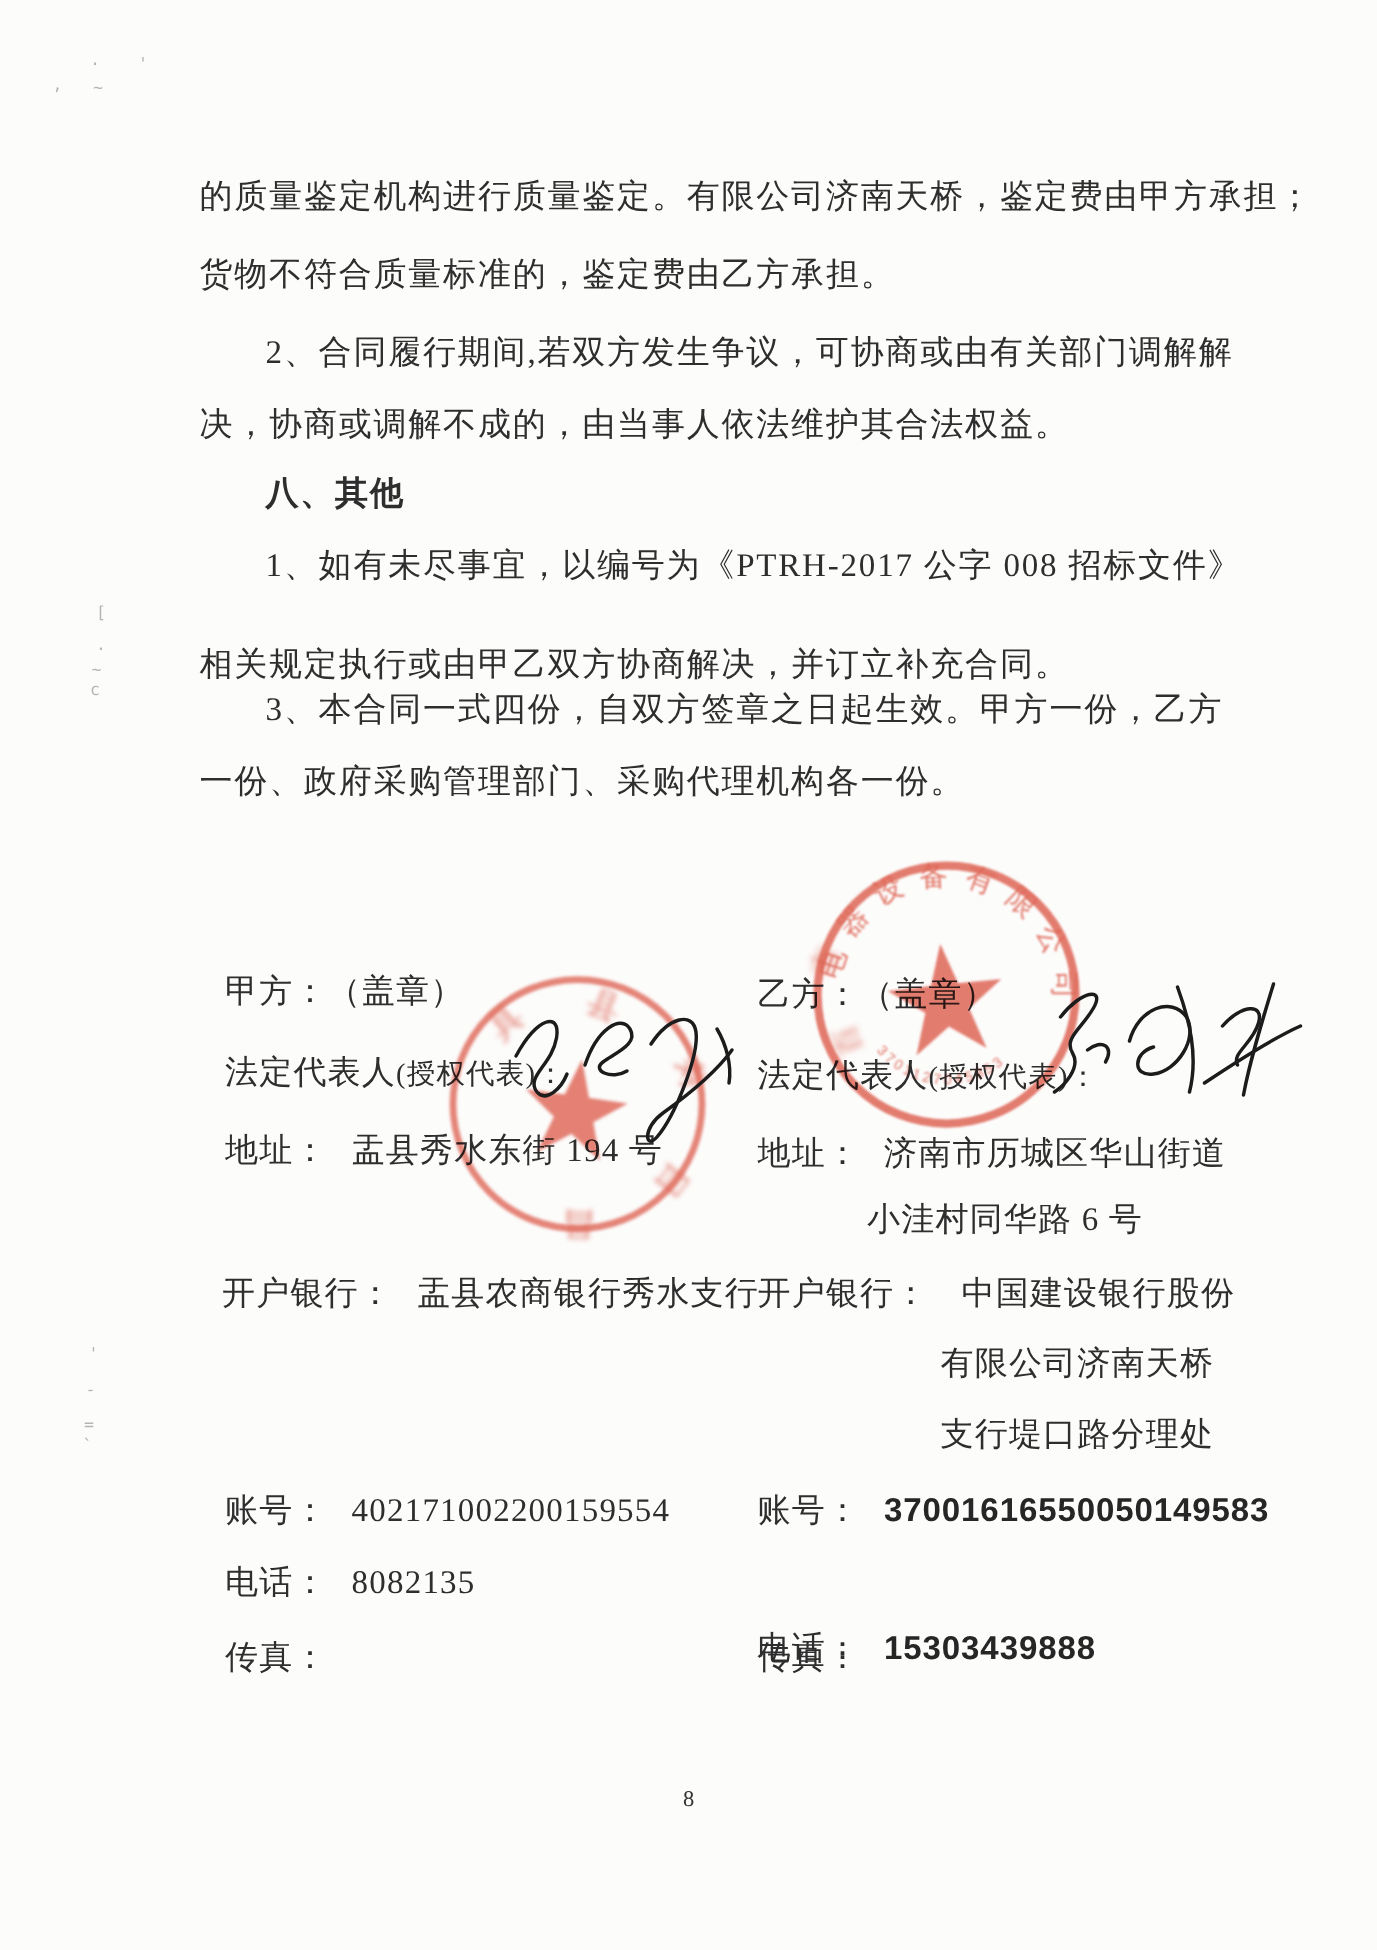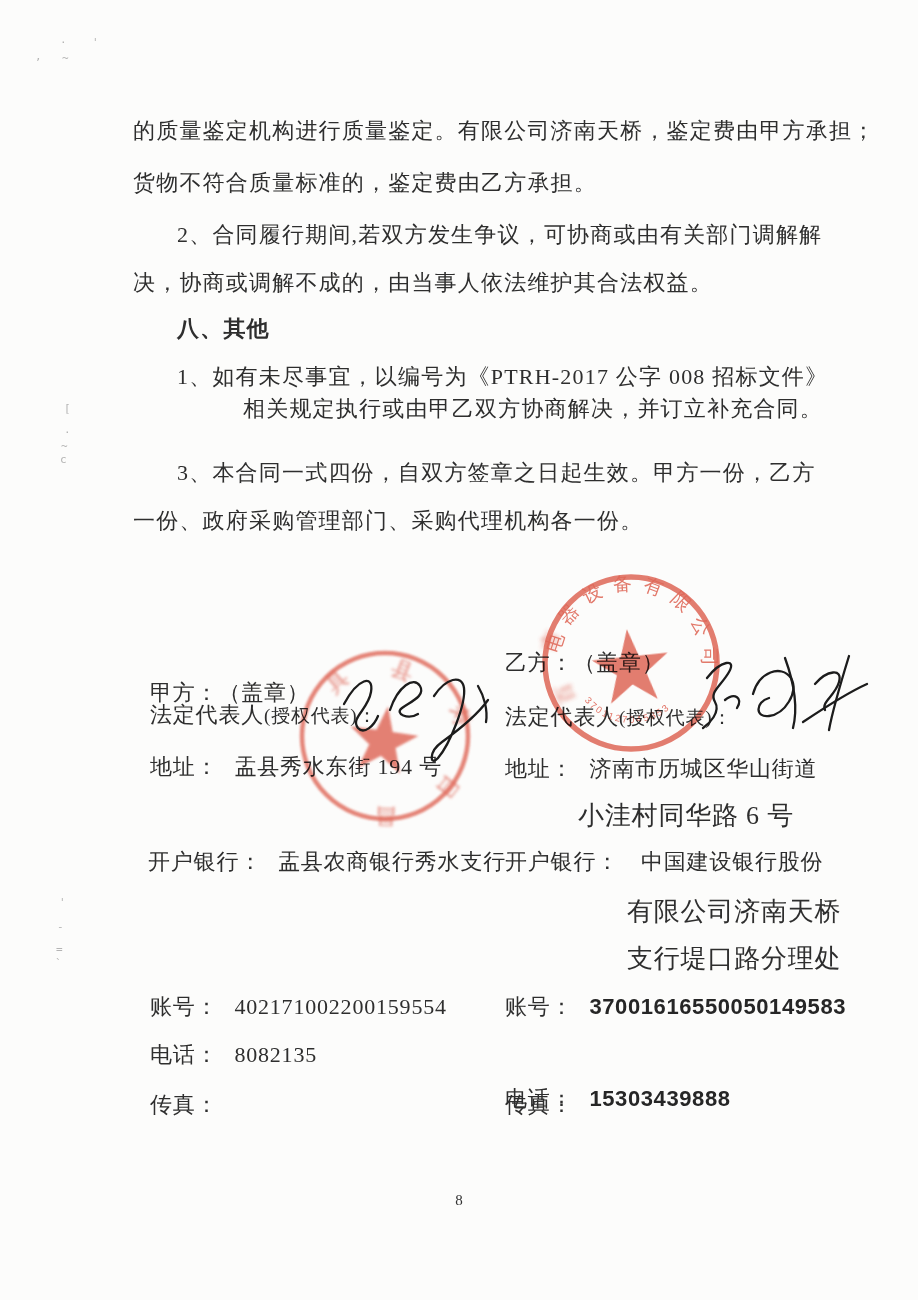--- a/index.html
+++ b/index.html
@@ -11,21 +11,21 @@
   .line{
     position:absolute;left:133px;width:690px;font-size:22px;
     letter-spacing:1.2px;white-space:nowrap;
   }
   .indent{padding-left:44px;}
   .bold{font-weight:bold;}
   .sig-row{position:absolute;font-size:22px;white-space:nowrap;letter-spacing:0.8px;}
   .val{margin-left:16px;}
   .paren{font-size:19px;}
   .sans-num{font-family:"Liberation Sans","DejaVu Sans",sans-serif;font-weight:600;letter-spacing:0.6px;color:#262626;}
-  .cont{position:absolute;font-size:26px;white-space:nowrap;letter-spacing:0.8px;}
+  .cont{position:absolute;font-size:22px;white-space:nowrap;letter-spacing:0.8px;}
   .seal{position:absolute;mix-blend-mode:multiply;opacity:0.92;}
   .sig{position:absolute;}
   .pagenum{position:absolute;left:0;right:0;top:1192px;text-align:center;font-size:15px;color:#333;}
   .speck{position:absolute;color:#8f8f8f;font-size:11px;opacity:0.65;font-family:"DejaVu Sans Mono",monospace;}
   .seal-ring-text{font-family:"Liberation Serif","DejaVu Serif",serif;}
 </style>
 </head>
 <body>
 
 <div class="page">
@@ -42,25 +42,25 @@
   <span class="speck" style="left:57px;top:920px;">-</span>
   <span class="speck" style="left:56px;top:943px;">=</span>
   <span class="speck" style="left:55px;top:957px;">`</span>
 
   <div class="line" style="top:116px;">的质量鉴定机构进行质量鉴定。有限公司济南天桥，鉴定费由甲方承担；</div>
   <div class="line" style="top:168px;">货物不符合质量标准的，鉴定费由乙方承担。</div>
   <div class="line indent" style="top:220px;">2、合同履行期间,若双方发生争议，可协商或由有关部门调解解</div>
   <div class="line" style="top:268px;">决，协商或调解不成的，由当事人依法维护其合法权益。</div>
   <div class="line indent bold" style="top:314px;">八、其他</div>
   <div class="line indent" style="top:362px;">1、如有未尽事宜，以编号为《PTRH-2017 公字 008 招标文件》</div>
-  <div class="line" style="top:394px;text-align:right;">相关规定执行或由甲乙双方协商解决，并订立补充合同。</div>
+  <div class="line" style="top:428px;">相关规定执行或由甲乙双方协商解决，并订立补充合同。</div>
   <div class="line indent" style="top:458px;">3、本合同一式四份，自双方签章之日起生效。甲方一份，乙方</div>
   <div class="line" style="top:506px;">一份、政府采购管理部门、采购代理机构各一份。</div>
 
-  <div class="sig-row" style="left:150px;top:646px;margin-top:32px;">甲方：（盖章）</div>
+  <div class="sig-row" style="left:150px;top:646px;">甲方：（盖章）</div>
 
   <div class="sig-row" style="left:150px;top:700px;">
     <span>法定代表人</span><span class="paren">(授权代表)：</span>
   </div>
 
   <div class="sig-row" style="left:150px;top:752px;">
     <span>地址：</span><span class="val">盂县秀水东街 194 号</span>
   </div>
 
   <div class="sig-row" style="left:148px;top:847px;">

